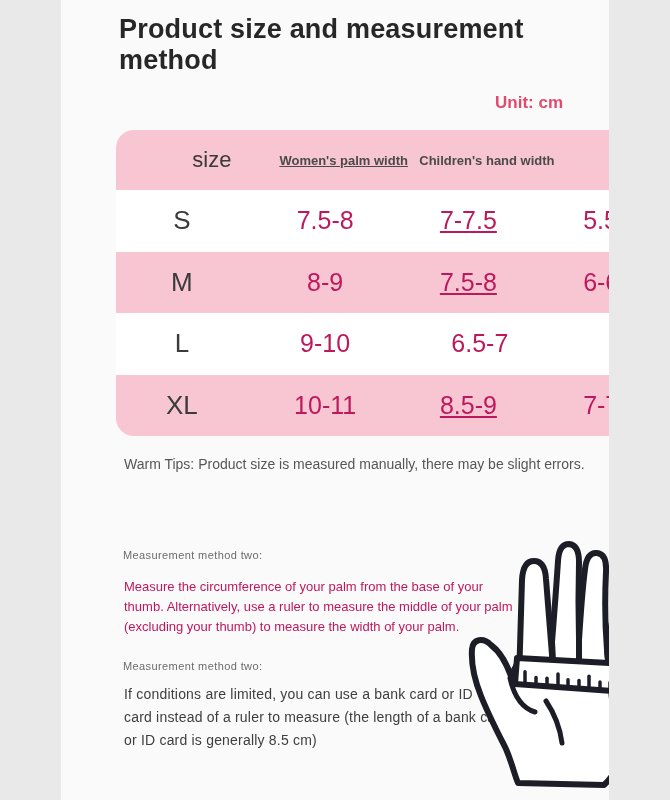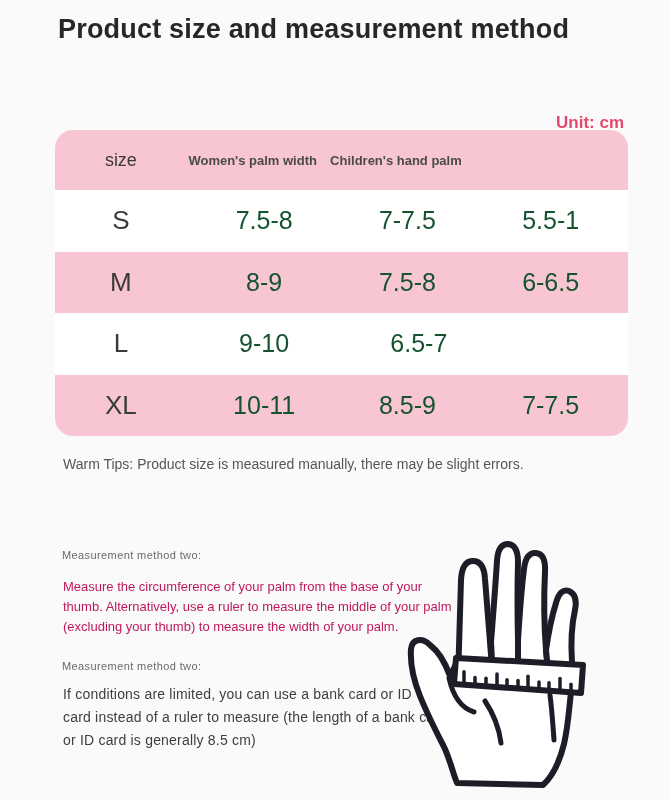--- a/index.html
+++ b/index.html
@@ -1,39 +1,39 @@
 <!DOCTYPE html>
 <html><head>
 <meta charset="utf-8">
 <style>
   html,body { margin:0; padding:0; background:#e9e9e9; }
   .page {
-    position:relative; width:670px; height:800px; margin:0 auto;
+    position:relative; width:548px; height:800px; margin:0 auto;
     background:#fafafa; overflow:hidden;
     font-family:"Liberation Sans", sans-serif;
   }
   .title {
     position:absolute; left:58px; top:14px; margin:0;
     font-size:27px; font-weight:700; color:#272727; letter-spacing:0.2px;
   }
   .unit {
     position:absolute; top:93px; right:46px;
-    font-size:17px; font-weight:700; color:#E24A6D;margin-top:20px;
+    font-size:17px; font-weight:700; color:#E24A6D;
   }
   .size-table { position:absolute; left:55px; top:130px; width:573px; }
   .trow { display:flex; height:61.5px; background:#ffffff; }
   .trow.header { height:60px; background:#F8C6D2; border-radius:18px 18px 0 0; }
   .trow.pink { background:#F8C6D2; }
   .trow.last { border-radius:0 0 18px 18px;justify-content:space-between; }
   .cell { display:flex; align-items:center; justify-content:center; }
-  .c0 { width:23%; } .c1 { width:27%; } .c2 { width:23%; } .c3 { width:27%; }
-  .hsize { font-size:18px; color:#3a3a3a; }
+  .c0 { width:23%; } .c1 { width:27%; } .c2 { width:23%;text-decoration:underline; } .c3 { width:27%; }
+  .hsize { font-size:22px; color:#3a3a3a;padding-left:30px; }
   .hcol  { font-size:13px; font-weight:700; color:#4a4a4a; }
   .vsize { font-size:26px; color:#3b3b3b; }
-  .val   { font-size:25px; color:#14532d; }
+  .val   { font-size:25px; color:#be185d; }
   .warm-tips {
     position:absolute; left:63px; top:456px;
     font-size:14px; color:#565656;
   }
   .m-label {
     position:absolute; left:62px;
     font-size:11px; color:#6b6b6b; letter-spacing:0.4px;
   }
   .l1 { top:549px; } .l2 { top:660px; }
   .m-text {
@@ -48,21 +48,21 @@
 
 <div class="page">
 
   <h1 class="title">Product size and measurement method</h1>
   <div class="unit">Unit: cm</div>
 
   <div class="size-table">
     <div class="trow header">
       <div class="cell c0 hsize">size</div>
       <div class="cell c2 hcol">Women's palm width</div>
-      <div class="cell c3 hcol">Children's hand palm</div>
+      <div class="cell c3 hcol">Children's hand width</div>
     </div>
 
     <div class="trow white">
       <div class="cell c0 vsize">S</div>
       <div class="cell c1 val">7.5-8</div>
       <div class="cell c2 val">7-7.5</div>
       <div class="cell c3 val">5.5-1</div>
     </div>
 
     <div class="trow pink">

